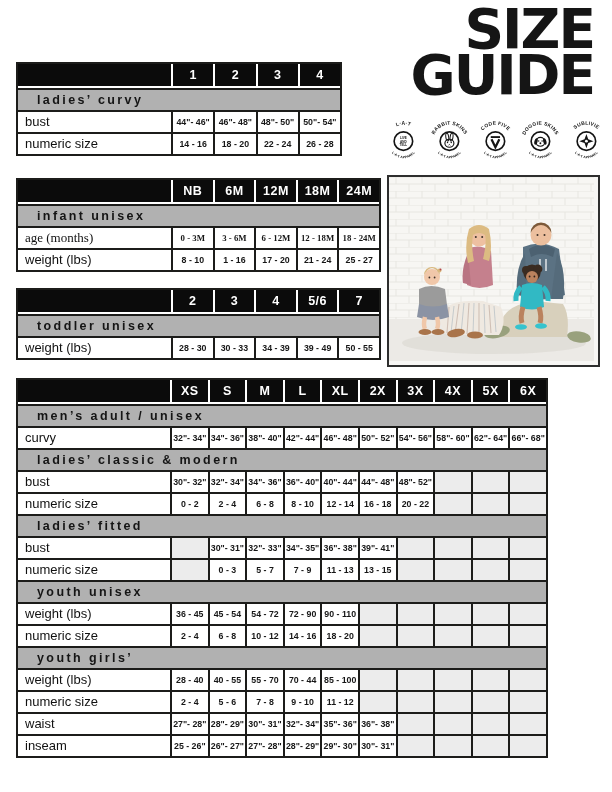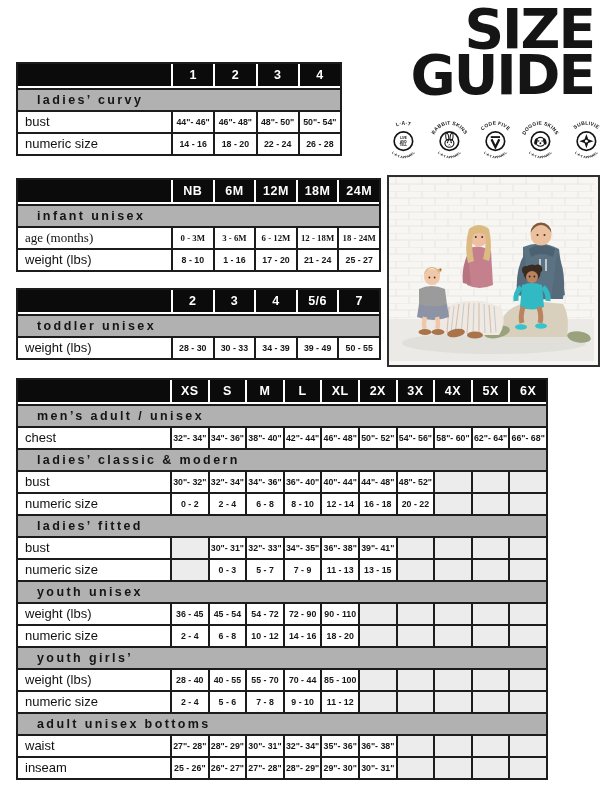--- a/index.html
+++ b/index.html
@@ -265,21 +265,21 @@
           <div class="hcell">L</div>
           <div class="hcell">XL</div>
           <div class="hcell">2X</div>
           <div class="hcell">3X</div>
           <div class="hcell">4X</div>
           <div class="hcell">5X</div>
           <div class="hcell">6X</div>
         </div>
         <div class="sec first">men’s adult / unisex</div>
         <div class="drow" style="grid-template-columns: 152px repeat(10, 1fr);">
-          <div class="lcell">chest</div>
+          <div class="lcell">curvy</div>
           <div class="vcell">32"- 34"</div>
           <div class="vcell">34"- 36"</div>
           <div class="vcell">38"- 40"</div>
           <div class="vcell">42"- 44"</div>
           <div class="vcell">46"- 48"</div>
           <div class="vcell">50"- 52"</div>
           <div class="vcell">54"- 56"</div>
           <div class="vcell">58"- 60"</div>
           <div class="vcell">62"- 64"</div>
           <div class="vcell">66"- 68"</div>
@@ -385,21 +385,20 @@
           <div class="vcell">5 - 6</div>
           <div class="vcell">7 - 8</div>
           <div class="vcell">9 - 10</div>
           <div class="vcell">11 - 12</div>
           <div class="vcell empty"></div>
           <div class="vcell empty"></div>
           <div class="vcell empty"></div>
           <div class="vcell empty"></div>
           <div class="vcell empty"></div>
         </div>
-        <div class="sec">adult unisex bottoms</div>
         <div class="drow" style="grid-template-columns: 152px repeat(10, 1fr);">
           <div class="lcell">waist</div>
           <div class="vcell">27"- 28"</div>
           <div class="vcell">28"- 29"</div>
           <div class="vcell">30"- 31"</div>
           <div class="vcell">32"- 34"</div>
           <div class="vcell">35"- 36"</div>
           <div class="vcell">36"- 38"</div>
           <div class="vcell empty"></div>
           <div class="vcell empty"></div>

